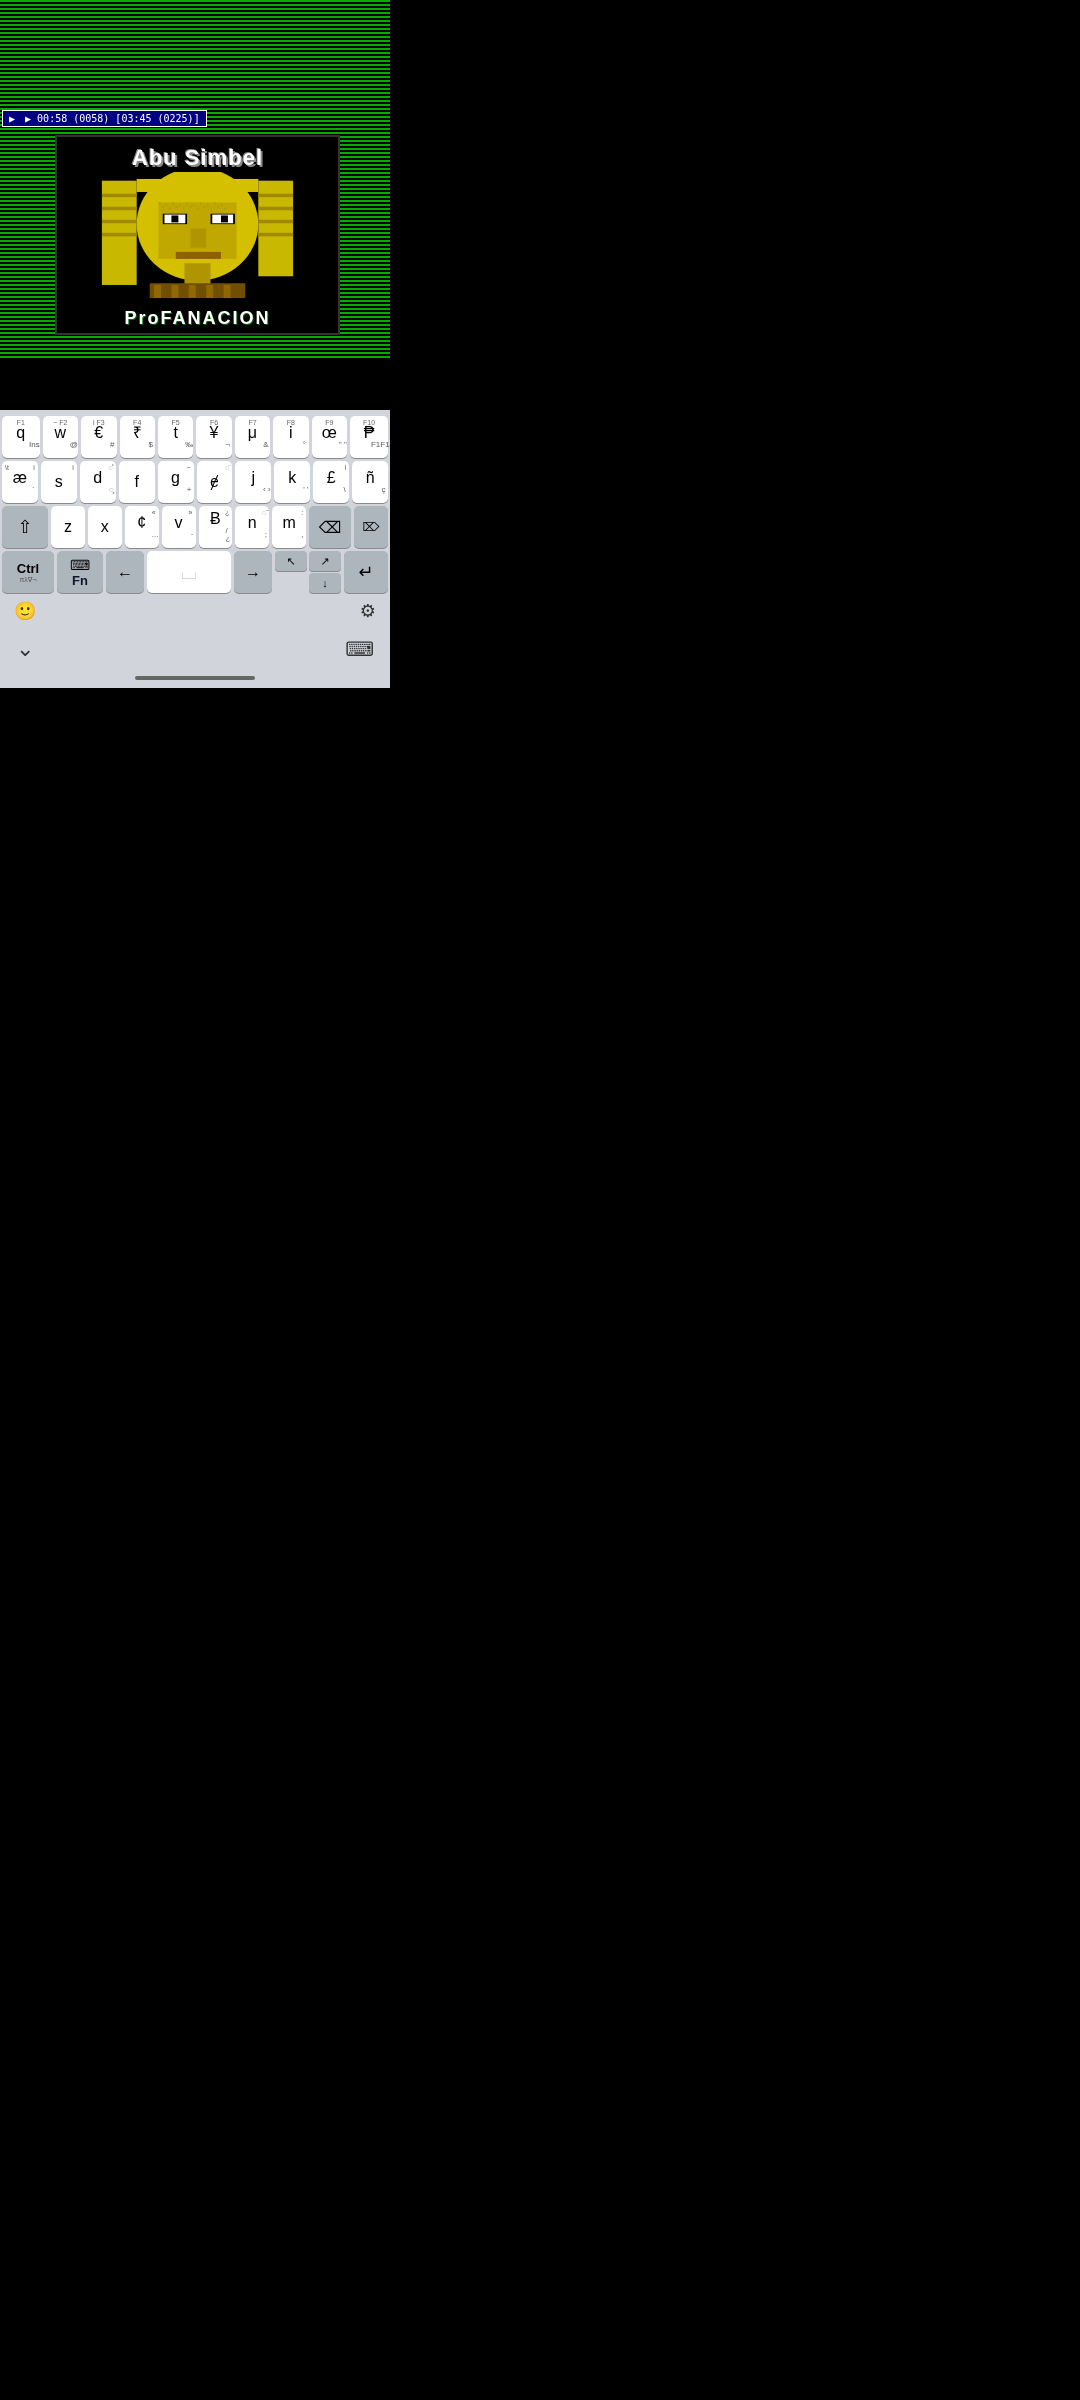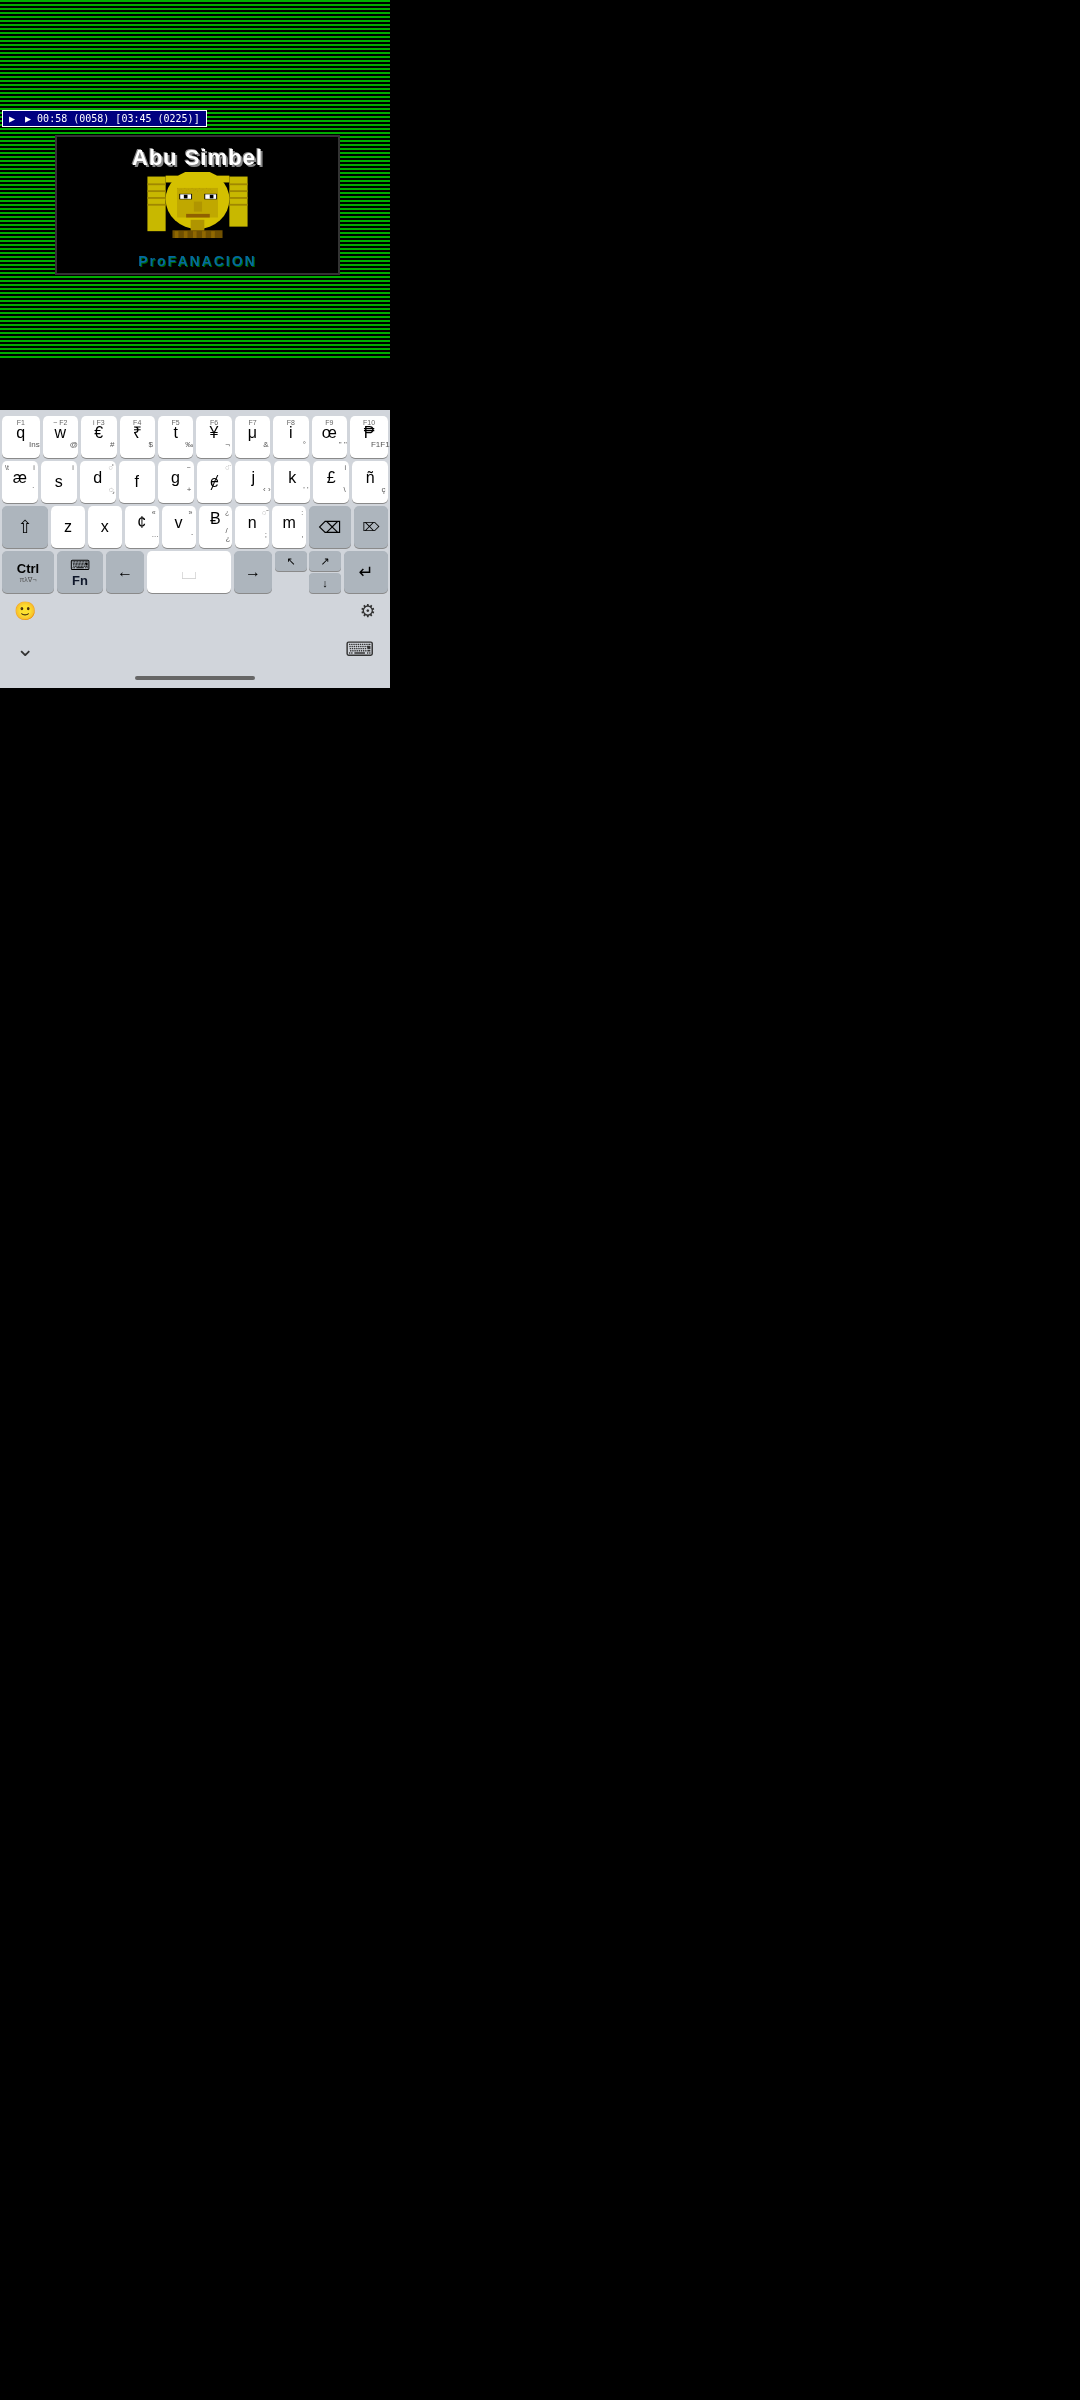--- a/index.html
+++ b/index.html
@@ -56,21 +56,21 @@
       display: inline-block;
       margin-right: 4px;
     }
 
     
     .game-display {
       position: absolute;
       top: 135px;
       left: 55px;
       width: 285px;
-      height: 140px;
+      height: 200px;
       background: #000;
       border: 2px solid #333;
       overflow: hidden;
       z-index: 5;
     }
 
     .game-inner {
       width: 100%;
       height: 100%;
       position: relative;
@@ -109,23 +109,23 @@
       width: 100%;
       height: 100%;
     }
 
     
     .game-subtitle {
       position: absolute;
       bottom: 4px;
       left: 50%;
       transform: translateX(-50%);
-      color: #0369a1;
+      color: #ffffff;
       font-family: Impact, 'Arial Black', sans-serif;
-      font-size: 14px;
+      font-size: 18px;
       font-weight: bold;
       white-space: nowrap;
       letter-spacing: 2px;
       text-shadow: 1px 1px 0 #006600;
       z-index: 10;
     }
 
     
     .keyboard-container {
       background: #d1d5db;

